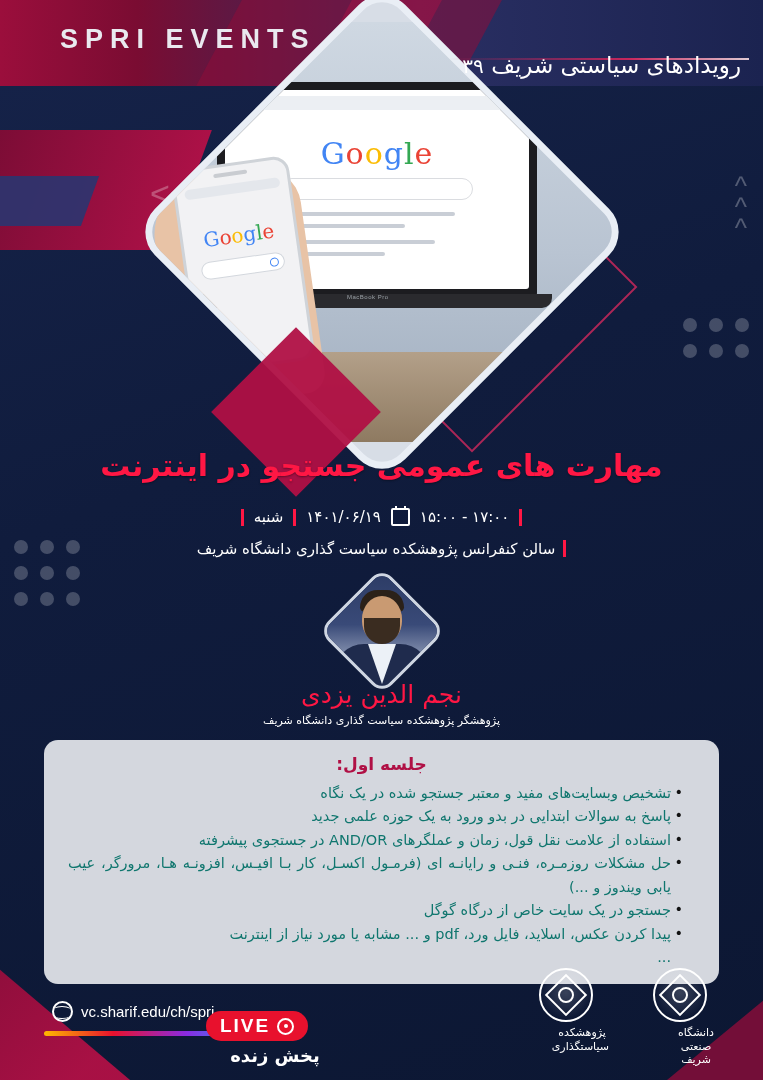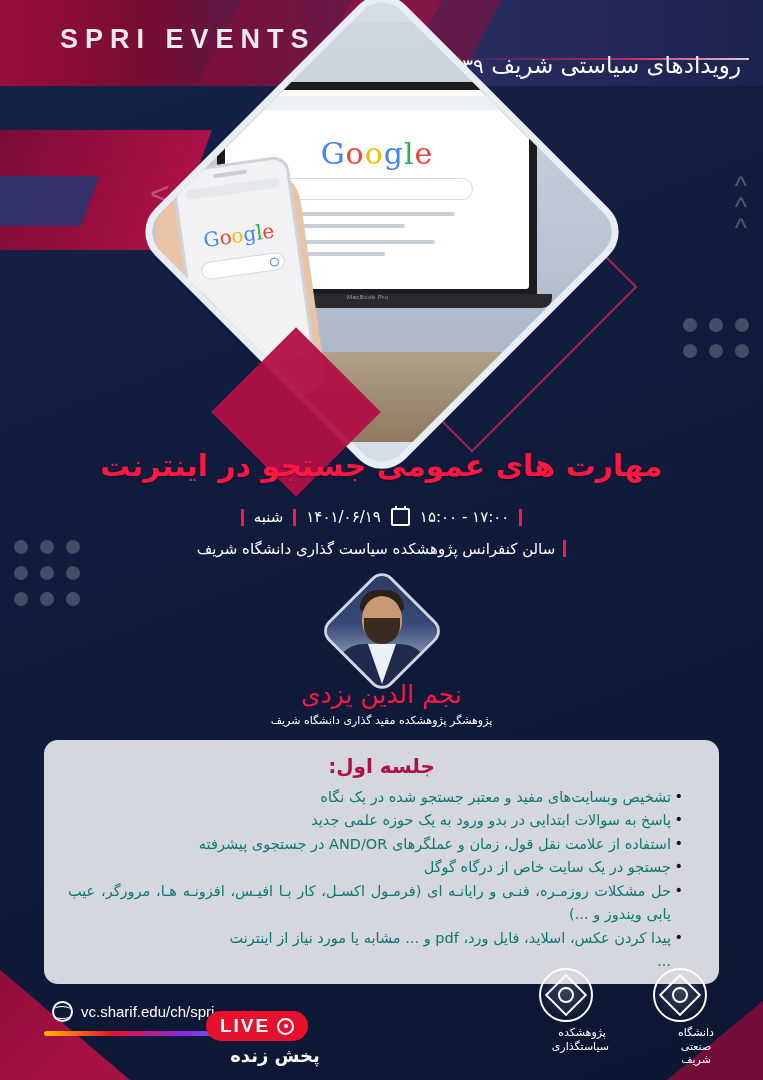--- a/index.html
+++ b/index.html
@@ -459,21 +459,21 @@
     border-radius: 14px;
     color: #111;
     direction: rtl;
     padding: 14px 24px 10px 24px;
     box-sizing: border-box;
   }
   .card-title {
     text-align: center;
     color: #b01045;
     font-weight: bold;
-    font-size: 20px;
+    font-size: 17px;
     margin-bottom: 8px;
   }
   .card ul {
     margin: 0;
     padding: 0 14px 0 0;
     list-style: none;
   }
   .card li {
     position: relative;
     font-size: 14.5px;
@@ -741,31 +741,31 @@
   <div class="speaker-frame">
     <div class="speaker-photo">
       <div class="s-hair"></div>
       <div class="s-head"></div>
       <div class="s-beard"></div>
       <div class="s-body"></div>
       <div class="s-shirt"></div>
     </div>
   </div>
   <div class="speaker-name">نجم الدین یزدی</div>
-  <div class="speaker-role">پژوهشگر پژوهشکده مفید گذاری دانشگاه شریف</div>
+  <div class="speaker-role">پژوهشگر پژوهشکده سیاست گذاری دانشگاه شریف</div>
 
   <div class="card">
     <div class="card-accent"></div>
     <div class="card-title">جلسه اول:</div>
     <ul>
       <li>تشخیص وبسایت‌های مفید و معتبر جستجو شده در یک نگاه</li>
       <li>پاسخ به سوالات ابتدایی در بدو ورود به یک حوزه علمی جدید</li>
       <li>استفاده از علامت نقل قول، زمان و عملگرهای AND/OR در جستجوی پیشرفته</li>
+      <li>حل مشکلات روزمـره، فنـی و رایانـه ای (فرمـول اکسـل، کار بـا افیـس، افزونـه هـا، مرورگر، عیب یابی ویندوز و ...)</li>
       <li>جستجو در یک سایت خاص از درگاه گوگل</li>
-      <li>حل مشکلات روزمـره، فنـی و رایانـه ای (فرمـول اکسـل، کار بـا افیـس، افزونـه هـا، مرورگر، عیب یابی ویندوز و ...)</li>
       <li>پیدا کردن عکس، اسلاید، فایل ورد، pdf و ... مشابه یا مورد نیاز از اینترنت</li>
       <li class="nobullet">...</li>
     </ul>
   </div>
 
   <div class="footer-shape"></div>
   <div class="footer-shape2"></div>
 
   <div class="logos">
     <div class="logo-item">

